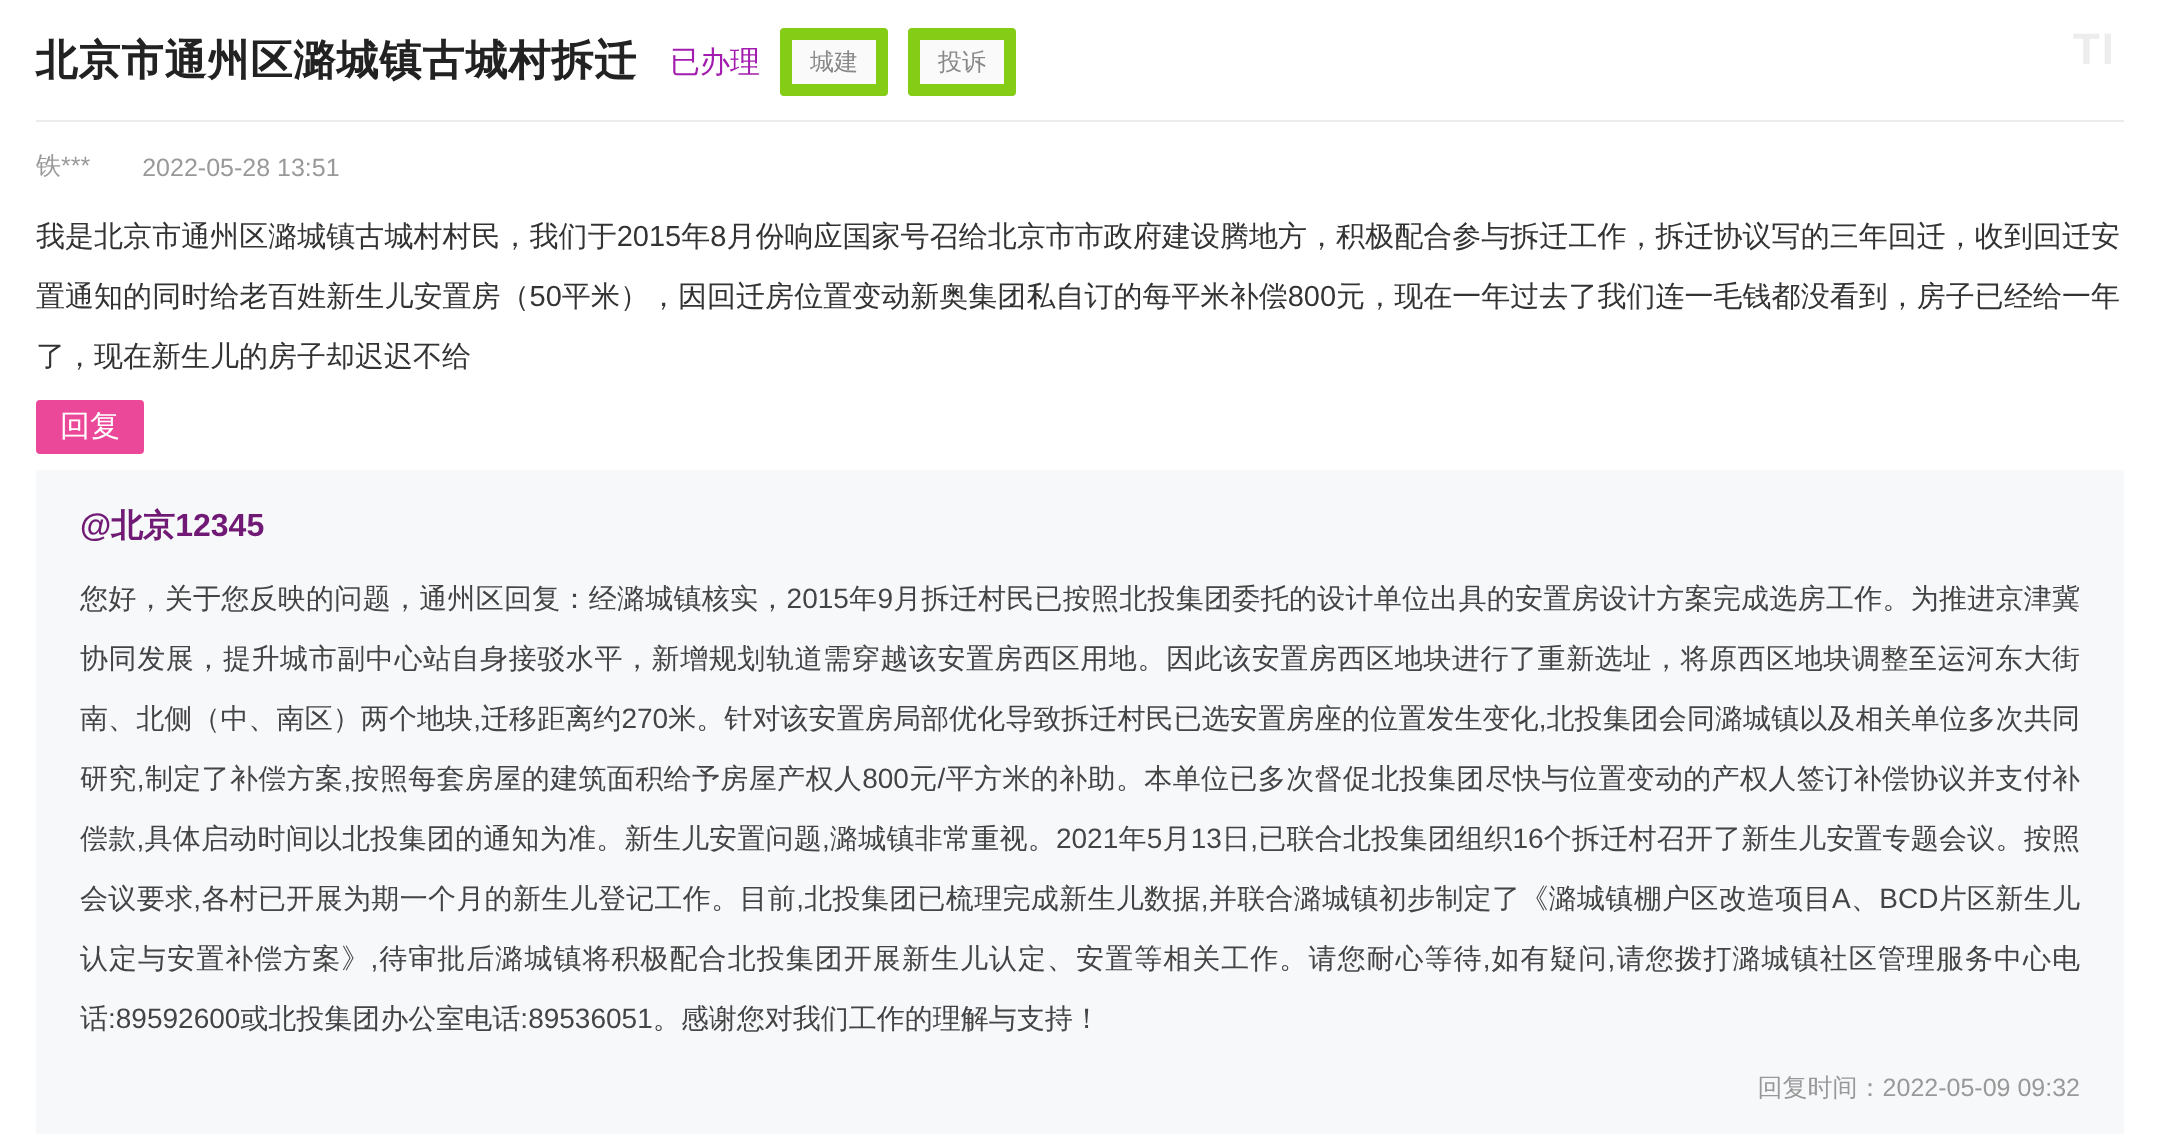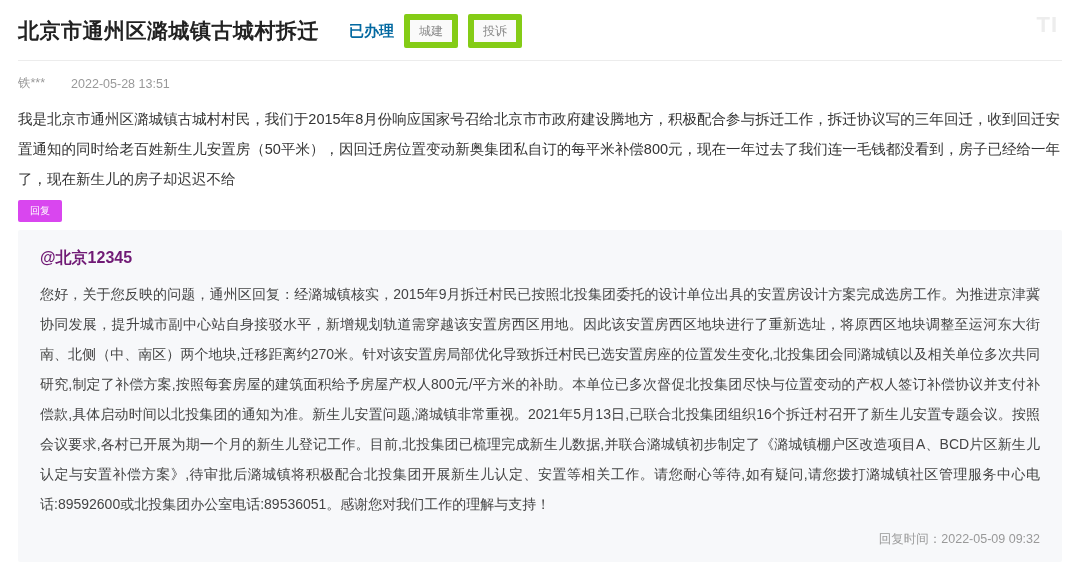--- a/index.html
+++ b/index.html
@@ -31,23 +31,23 @@
   }
   .title {
     font-size: 21px;
     font-weight: bold;
     color: #222222;
     letter-spacing: 0.5px;
     line-height: 1.2;
   }
   .status-text {
     font-size: 15px;
-    color: #0369a1;
-    font-weight: bold;
-    margin-left: 20px;
+    color: #a21caf;
+    font-weight: normal;
+    margin-left: 6px;
     white-space: nowrap;
   }
   .tag {
     display: inline-block;
     border: 6px solid #84cc16;
     background: #fafafa;
     color: #888888;
     font-size: 12px;
     line-height: 1;
     padding: 5px 9px;
@@ -87,23 +87,23 @@
     padding: 0 2px 6px 0;
   }
   .notice {
     font-size: 12.5px;
     color: #999999;
     padding: 18px 0 10px 0;
   }
   
   .reply-tag {
     display: inline-block;
-    background: #d946ef;
+    background: #ec4899;
     color: #ffffff;
-    font-size: 10px;
+    font-size: 15px;
     line-height: 1;
     padding: 6px 12px;
     border-radius: 2px;
     margin-bottom: 0px;
   }
   
   .reply-box {
     background: #f7f8fa;
     border-radius: 2px;
     margin-top: 8px;

